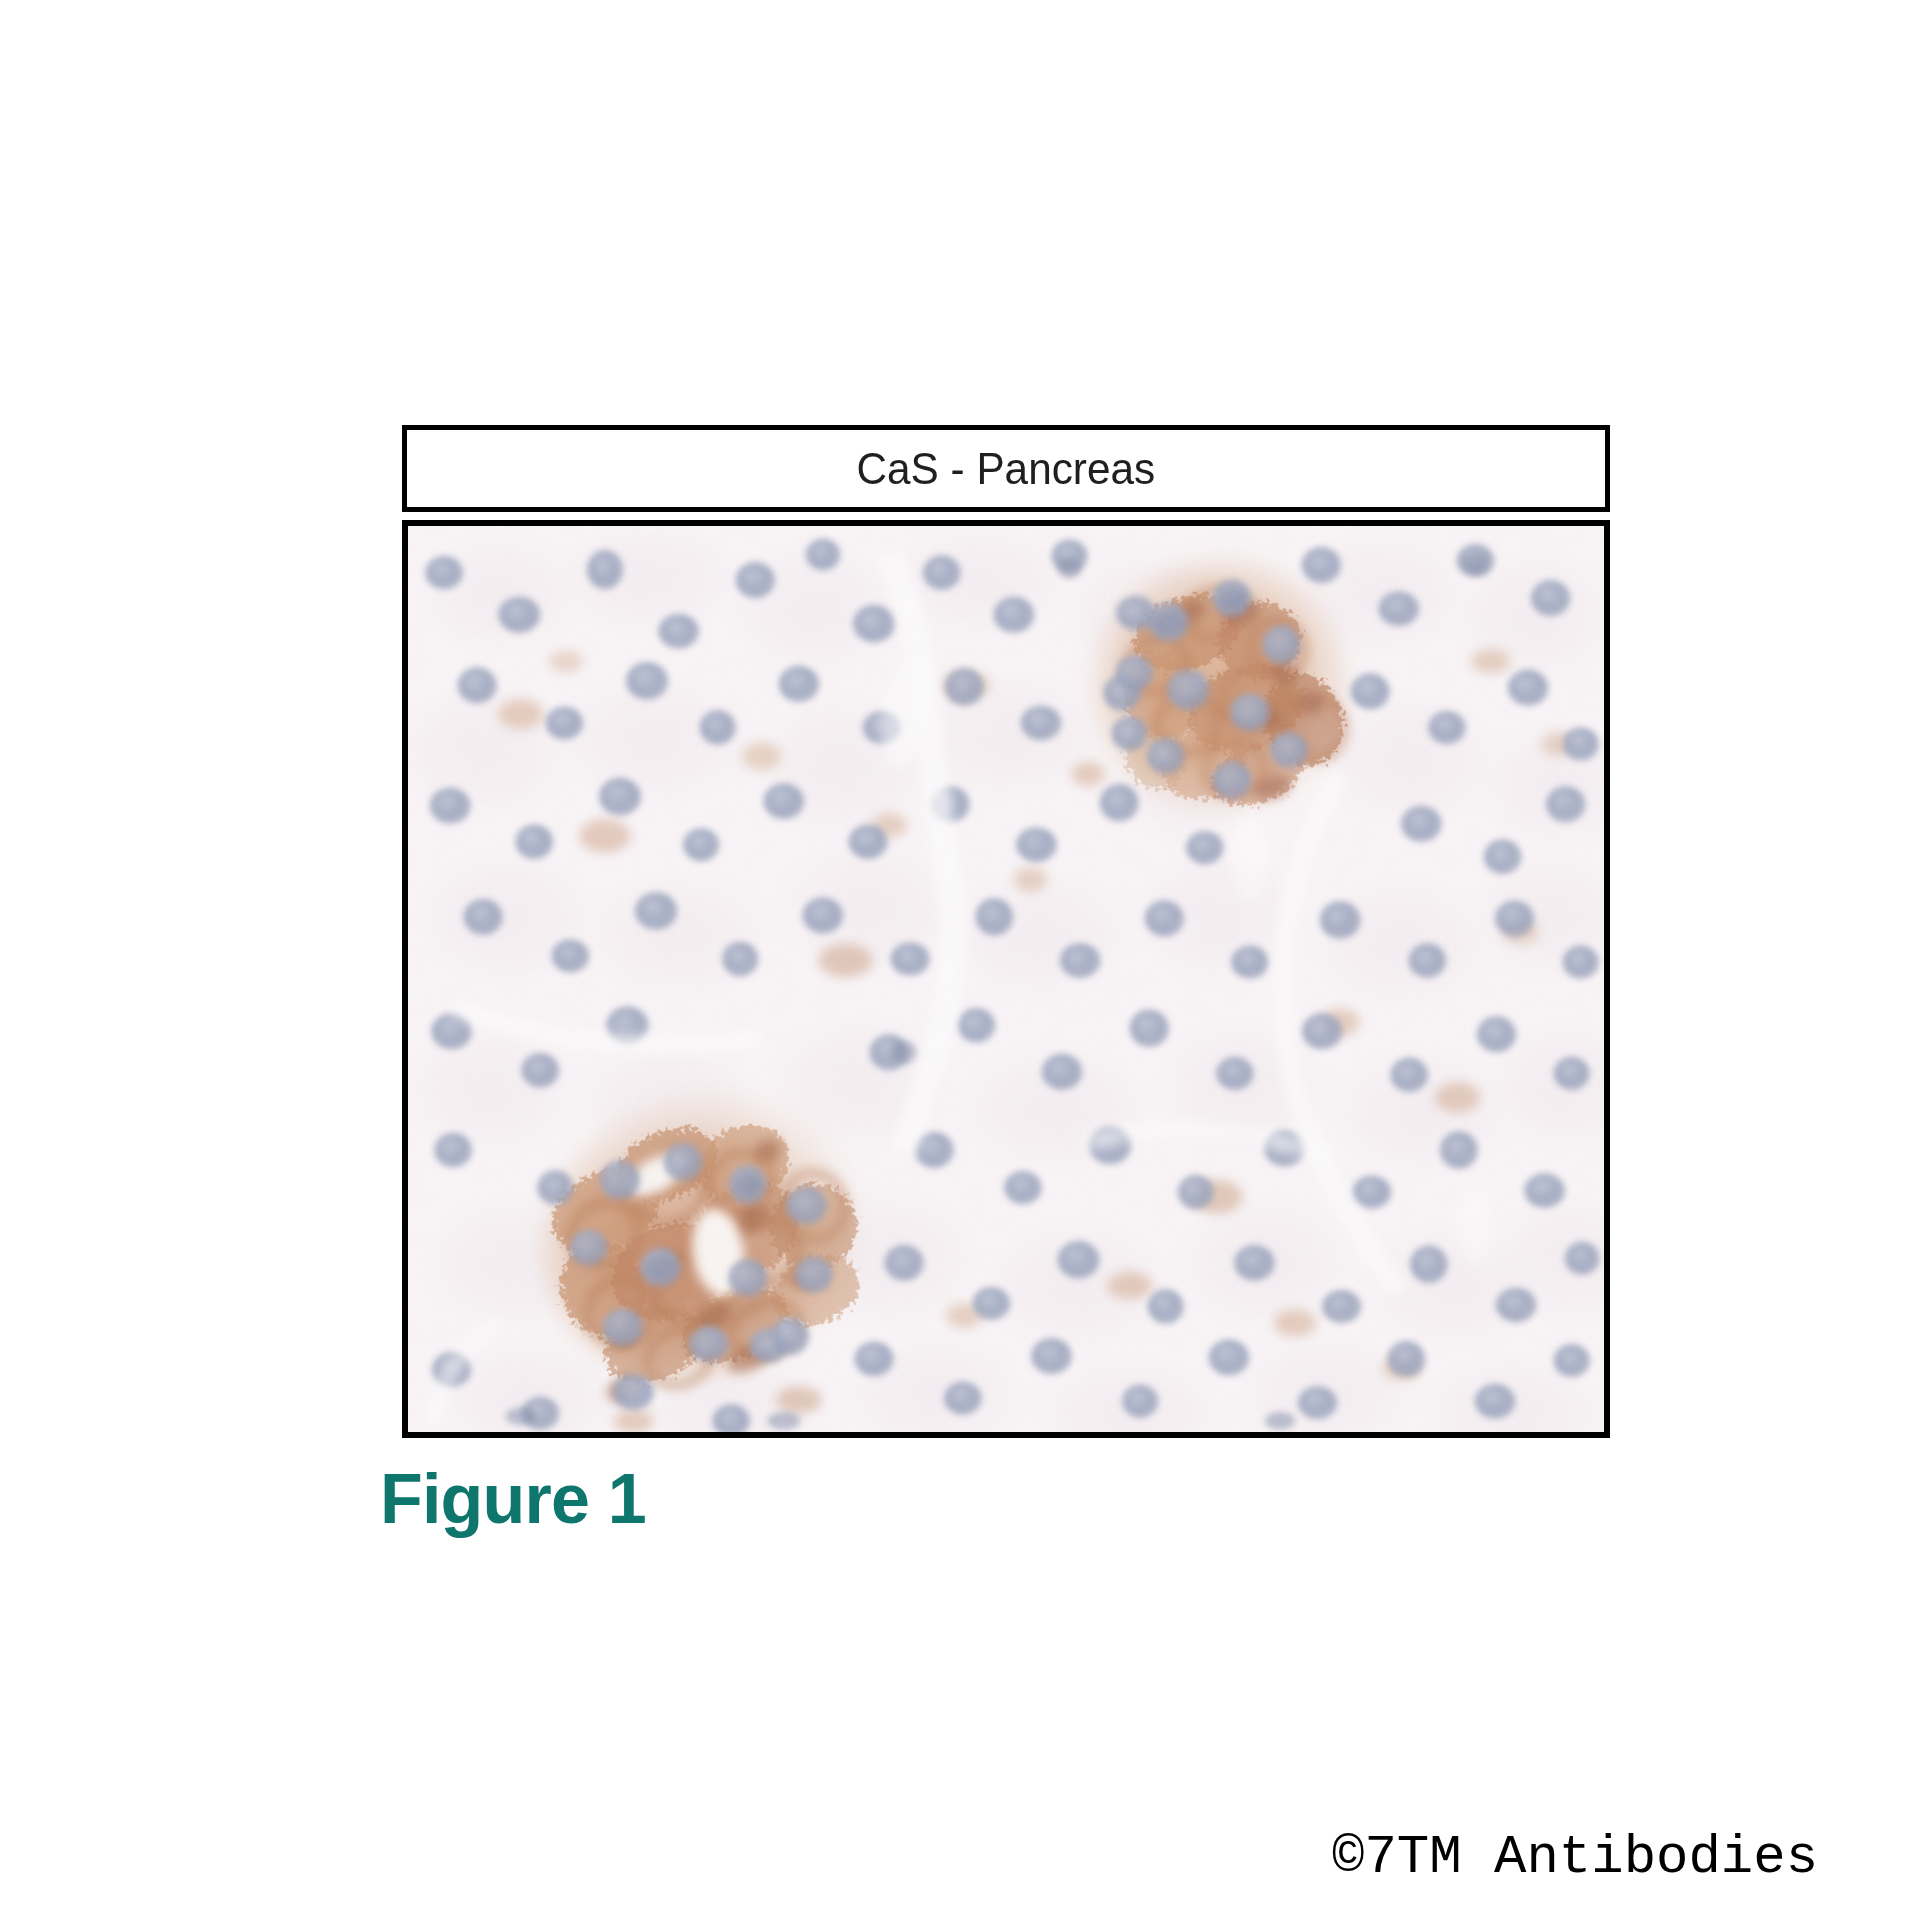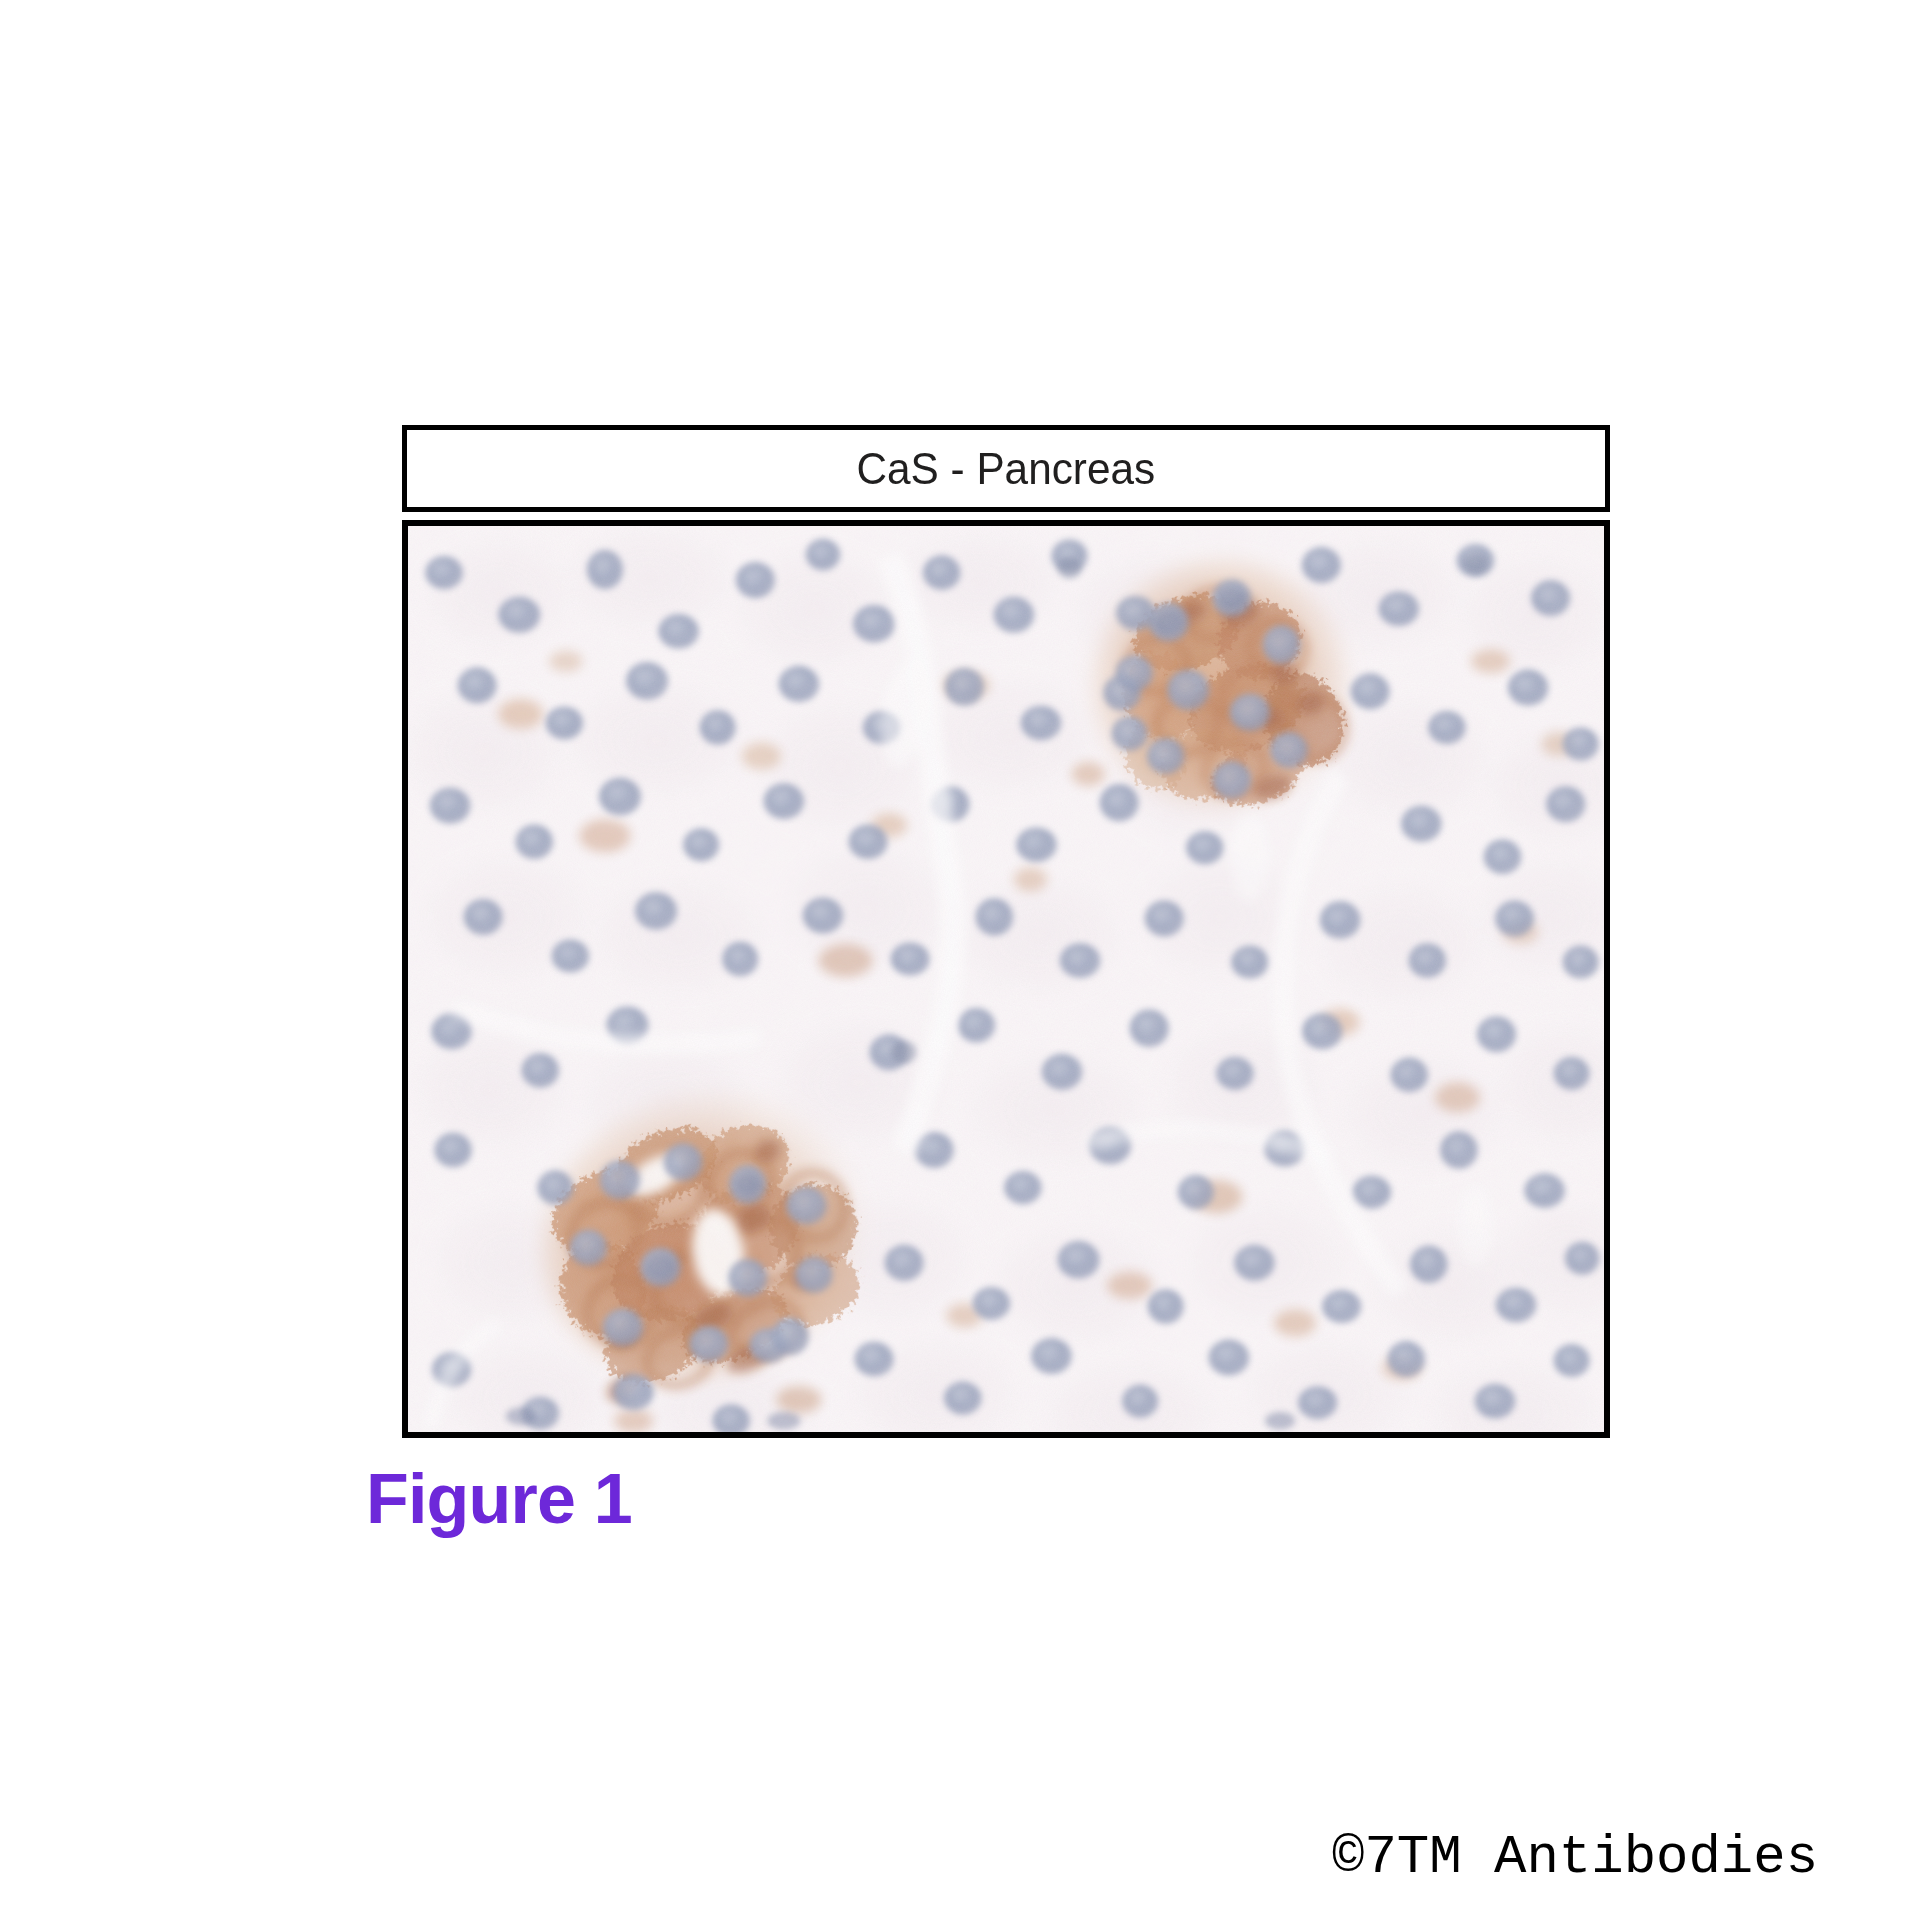--- a/index.html
+++ b/index.html
@@ -65,26 +65,26 @@
   }
   #micrograph-svg {
     display: block;
     width: 100%;
     height: 100%;
   }
 
   
   #figure-caption {
     position: absolute;
-    left: 366px;
+    left: 380px;
     top: 1464px;
     font-family: "Liberation Sans", sans-serif;
     font-size: 70px;
     font-weight: 700;
-    color: #6d28d9;
+    color: #0f766e;
     letter-spacing: -0.8px;
     line-height: 1;
     white-space: nowrap;
   }
 
   
   #copyright-watermark {
     position: absolute;
     left: 1332px;
     top: 1831px;

